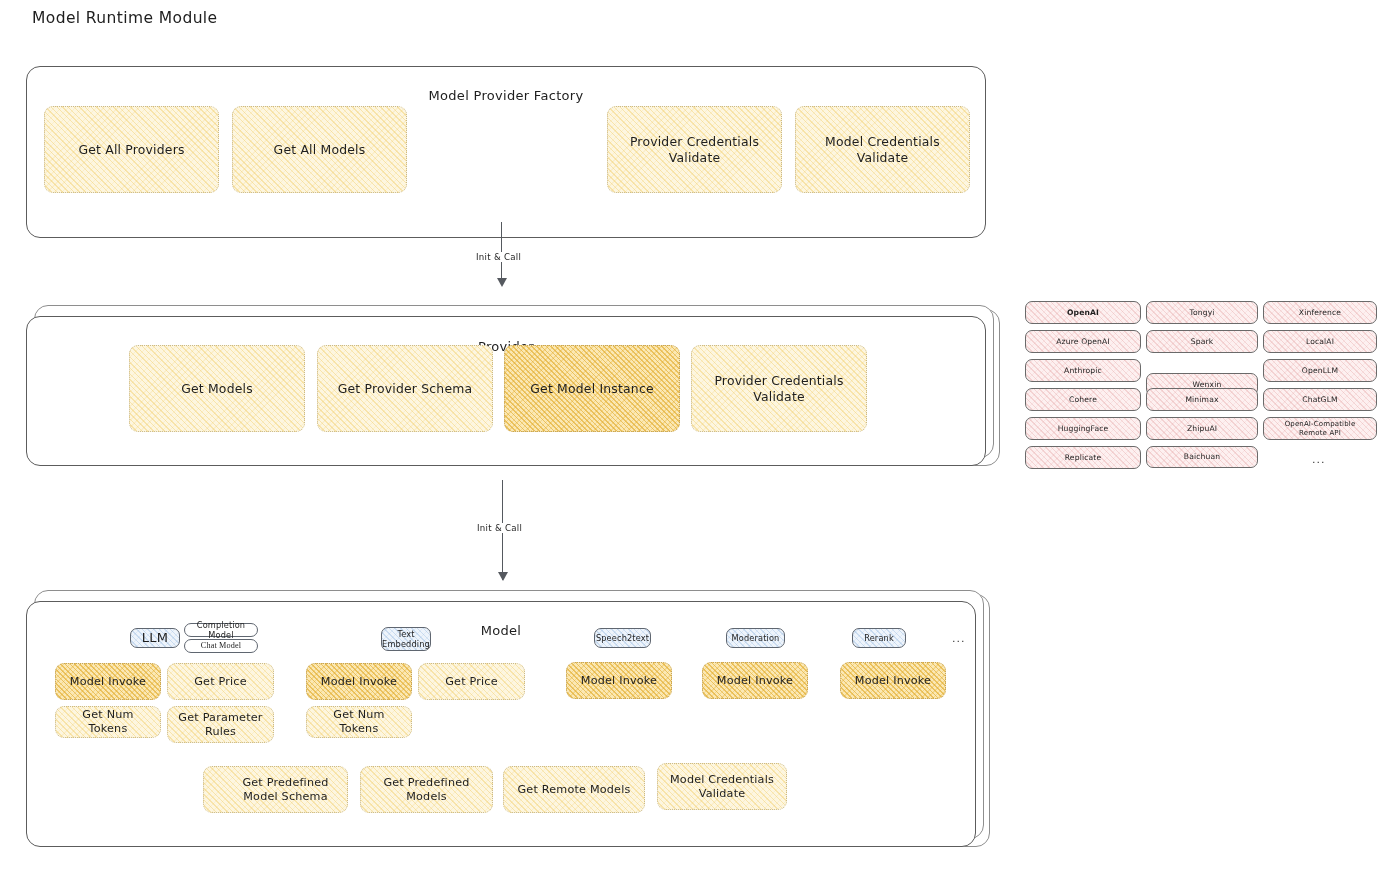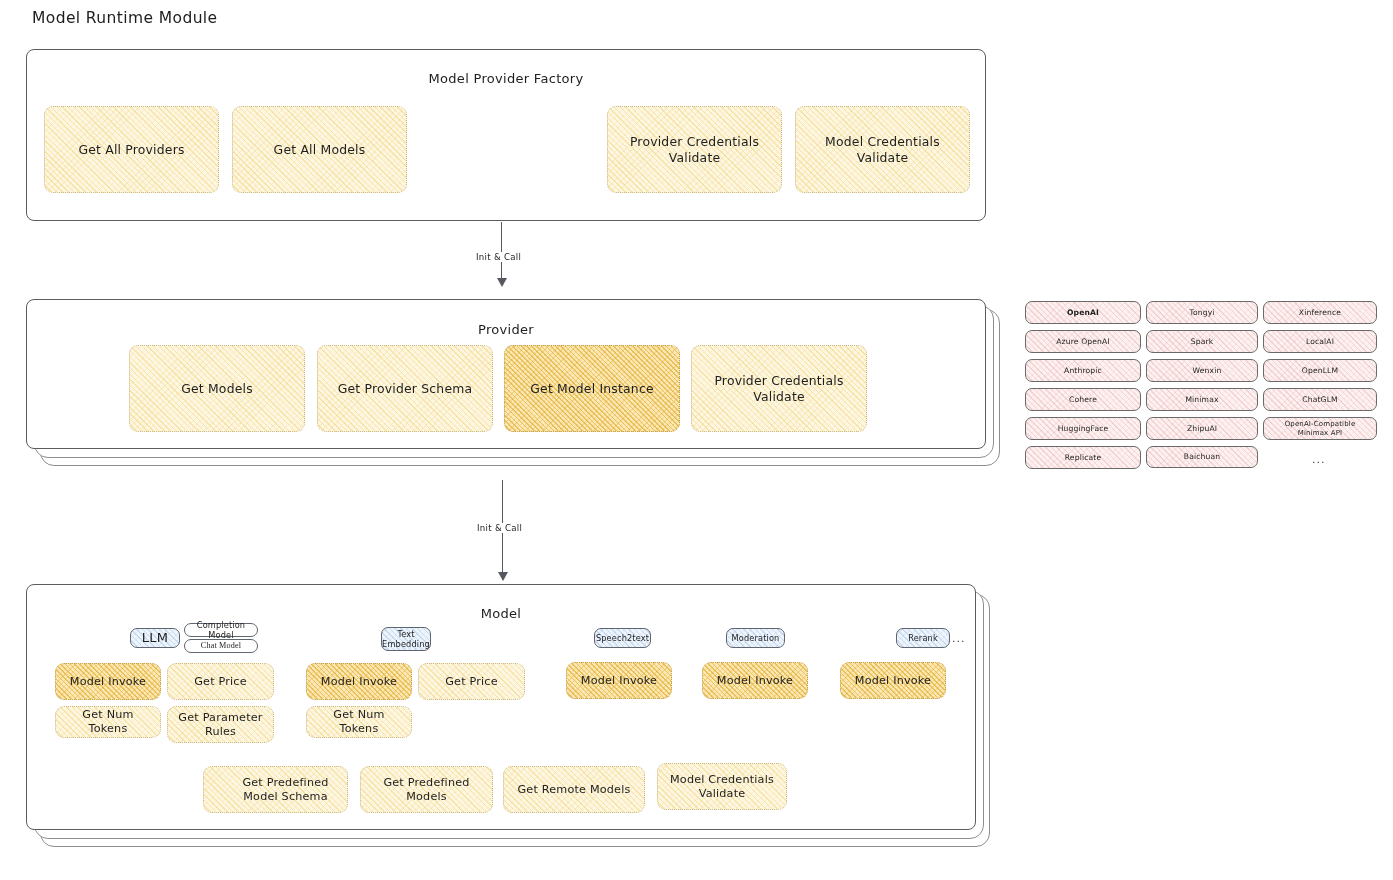--- a/index.html
+++ b/index.html
@@ -16,23 +16,24 @@
   
   .diagram-title{
     position:absolute;left:32px;top:9px;
     font-size:15.5px;letter-spacing:.4px;color:#1e1e1e;
   }
 
   
   .panel{
     position:absolute;
     border:1.15px solid #5c5c5c;
-    border-radius:8px;
+    border-radius:14px;
     background:#ffffff;
     box-sizing:border-box;
+    margin-top:17px;
   }
   .panel-title{
     position:absolute;left:0;right:0;
     text-align:center;
     font-size:13px;color:#1e1e1e;
     letter-spacing:.3px;
   }
   
   .stack-layer{
     position:absolute;
@@ -185,21 +186,21 @@
   <div class="card hatch-p tiny" style="left:1025px;top:446px;width:116px;height:23px;justify-content:center;">
     <span>Replicate</span>
   </div>
 
   <div class="card hatch-p tiny" style="left:1146px;top:301px;width:112px;height:23px;">
     <span>Tongyi</span>
   </div>
   <div class="card hatch-p tiny" style="left:1146px;top:330px;width:112px;height:23px;">
     <span>Spark</span>
   </div>
-  <div class="card hatch-p tiny" style="left:1146px;top:359px;width:112px;height:23px;padding-left:16px;">
+  <div class="card hatch-p tiny" style="left:1146px;top:373px;width:112px;height:23px;padding-left:16px;">
     <span>Wenxin</span>
   </div>
   <div class="card hatch-p tiny" style="left:1146px;top:388px;width:112px;height:23px;">
     <span>Minimax</span>
   </div>
   <div class="card hatch-p tiny" style="left:1146px;top:417px;width:112px;height:23px;">
     <span>ZhipuAI</span>
   </div>
   <div class="card hatch-p tiny" style="left:1146px;top:446px;width:112px;height:22px;">
     <span>Baichuan</span>
@@ -211,21 +212,21 @@
   <div class="card hatch-p tiny" style="left:1263px;top:330px;width:114px;height:23px;">
     <span>LocalAI</span>
   </div>
   <div class="card hatch-p tiny" style="left:1263px;top:359px;width:114px;height:23px;">
     <span>OpenLLM</span>
   </div>
   <div class="card hatch-p tiny" style="left:1263px;top:388px;width:114px;height:23px;">
     <span>ChatGLM</span>
   </div>
   <div class="card hatch-p tiny" style="left:1263px;top:417px;width:114px;height:23px;font-size:7px;">
-    <span>OpenAI-Compatible Minimax API</span>
+    <span>OpenAI-Compatible Remote API</span>
   </div>
   <div class="ellipsis" style="left:1312px;top:453px;">...</div>
 
   <div class="arrow-line" style="left:502px;top:480px;height:100px;"></div>
   <div class="arrow-head" style="left:498px;top:572px;"></div>
   <div class="arrow-label" style="left:474px;top:523px;">Init &amp; Call</div>
 
   <div class="stack-layer" style="left:40px;top:594px;width:950px;height:253px;"></div>
   <div class="stack-layer" style="left:34px;top:590px;width:950px;height:249px;"></div>
   <div class="panel" style="left:26px;top:584px;width:950px;height:246px;">
@@ -244,21 +245,21 @@
 
   <div class="card hatch-b tiny2" style="left:381px;top:627px;width:50px;height:24px;">
     <span>Text Embedding</span>
   </div>
   <div class="card hatch-b tiny2" style="left:594px;top:628px;width:57px;height:20px;">
     <span>Speech2text</span>
   </div>
   <div class="card hatch-b tiny2" style="left:726px;top:628px;width:59px;height:20px;">
     <span>Moderation</span>
   </div>
-  <div class="card hatch-b tiny2" style="left:896px;top:628px;width:54px;height:20px;">
+  <div class="card hatch-b tiny2" style="left:852px;top:628px;width:54px;height:20px;">
     <span>Rerank</span>
   </div>
   <div class="ellipsis" style="left:952px;top:632px;">...</div>
 
   <div class="card hatch-a mid" style="left:55px;top:663px;width:106px;height:37px;">
     <span>Model Invoke</span>
   </div>
   <div class="card hatch-y mid" style="left:167px;top:663px;width:107px;height:37px;">
     <span>Get Price</span>
   </div>

